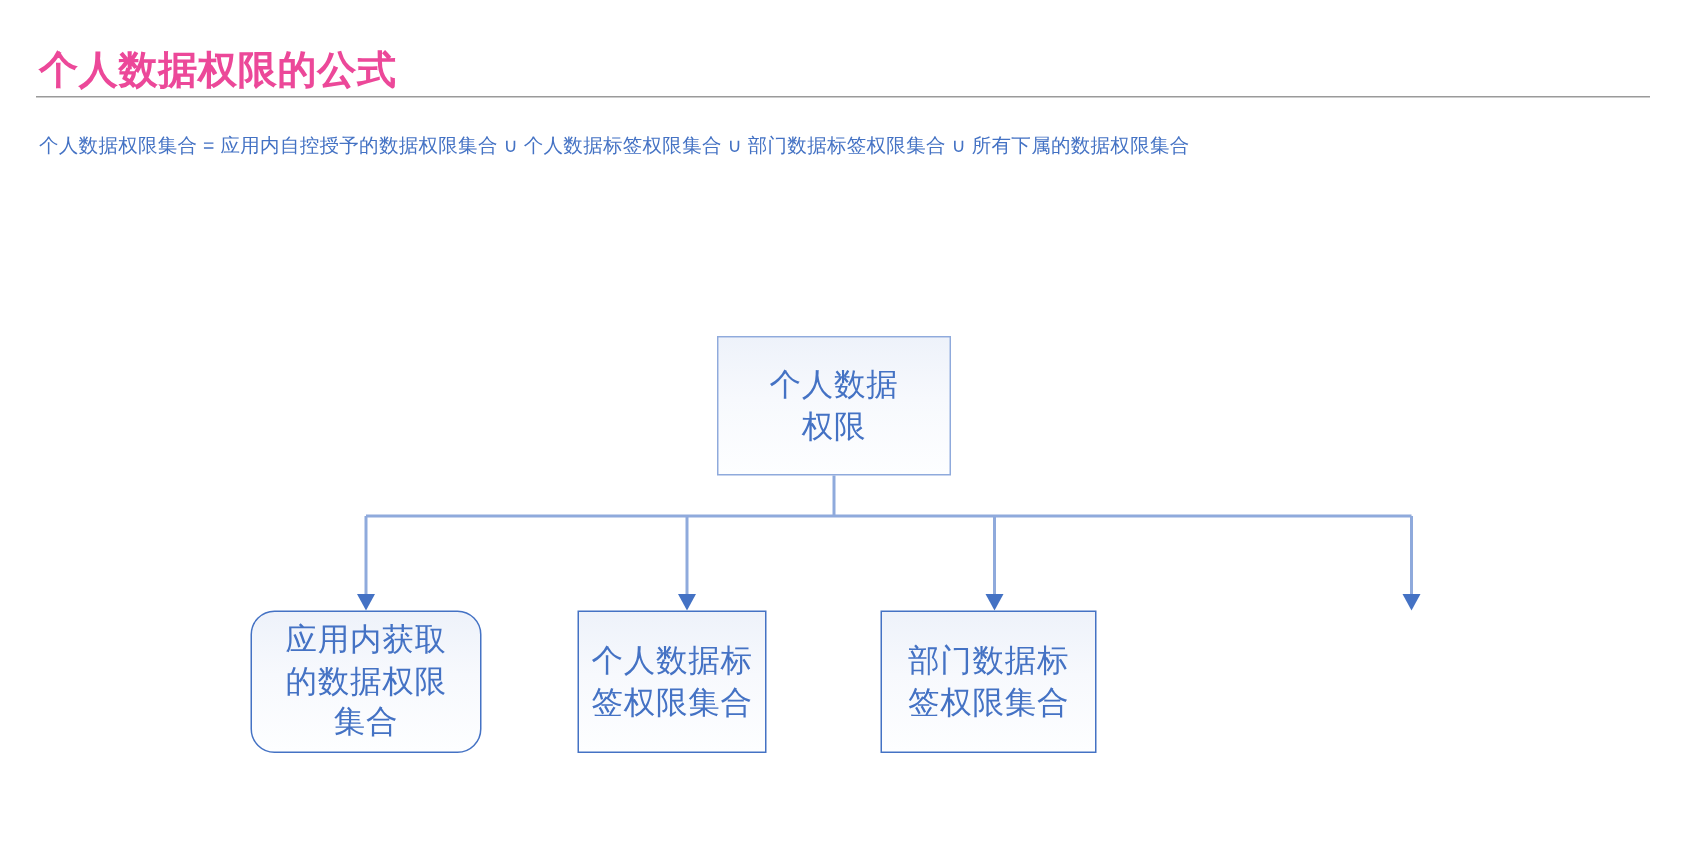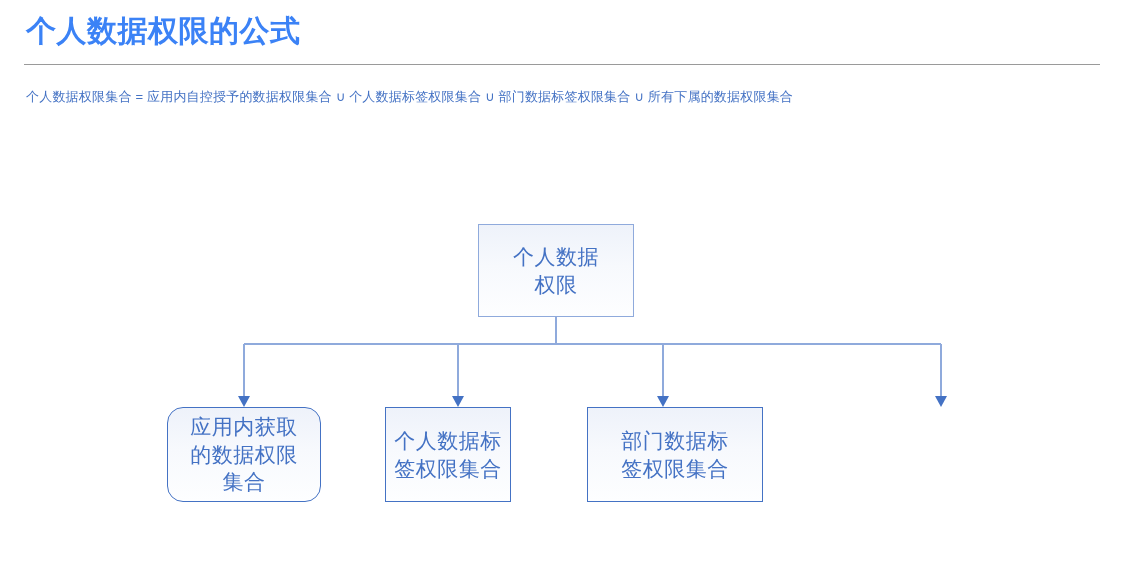--- a/index.html
+++ b/index.html
@@ -13,24 +13,24 @@
     position: relative;
     overflow: hidden;
     font-family: "Liberation Sans", "DejaVu Sans", sans-serif;
     -webkit-font-smoothing: antialiased;
   }
 
   
   #page-title {
     position: absolute;
     left: 26px;
-    top: 14px;
-    font-size: 30px;
+    top: 32px;
+    font-size: 26px;
     font-weight: bold;
-    color: #3b82f6;
+    color: #ec4899;
     letter-spacing: 0.5px;
     line-height: 1.1;
     white-space: nowrap;
   }
   #title-rule {
     position: absolute;
     left: 24px;
     top: 64px;
     width: 1076px;
     height: 1px;
@@ -91,21 +91,21 @@
     left: 478px;
     top: 224px;
     width: 156px;
     height: 93px;
     border-color: #8faadc;
   }
 
   
   #node-child-0 { left: 167px; top: 407px; width: 154px; height: 95px; border-color: #4472C4; border-radius: 16px; }
   #node-child-1 { left: 385px; top: 407px; width: 126px; height: 95px; border-color: #4472C4; }
-  #node-child-2 { left: 587px; top: 407px; width: 176px; height: 95px; border-color: #4472C4; }
+  #node-child-2 { left: 587px; top: 407px; width: 144px; height: 95px; border-color: #4472C4; }
   #node-child-3 { left: 795px; top: 407px; width: 157px; height: 95px; border-color: #4472C4; }
 </style>
 </head>
 <body>
 
 <div id="page-title">个人数据权限的公式</div>
 
 <div id="title-rule"></div>
 
 <div id="formula">个人数据权限集合 = 应用内自控授予的数据权限集合 ∪ 个人数据标签权限集合 ∪ 部门数据标签权限集合 ∪ 所有下属的数据权限集合</div>

